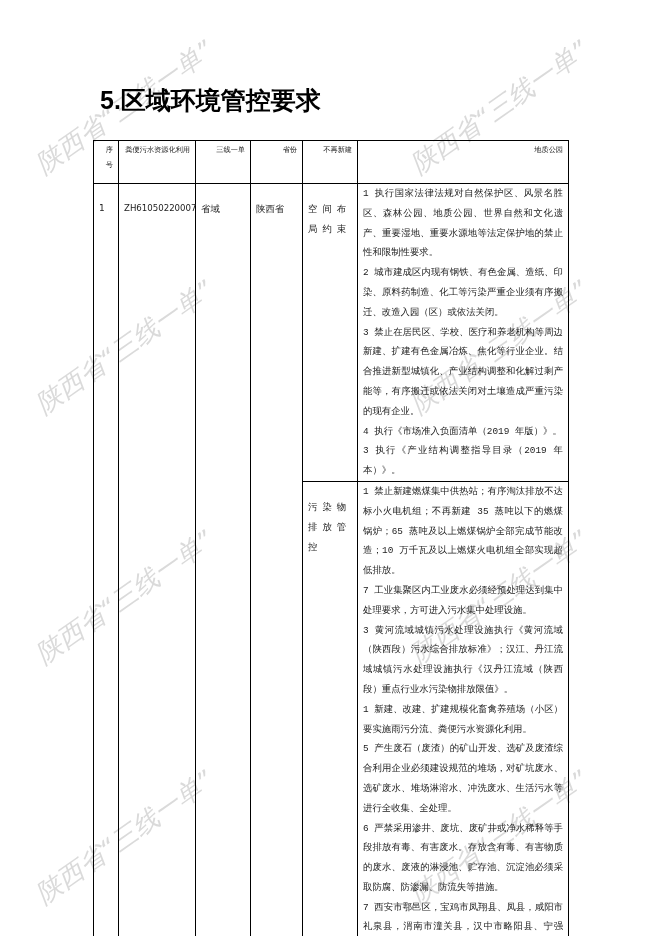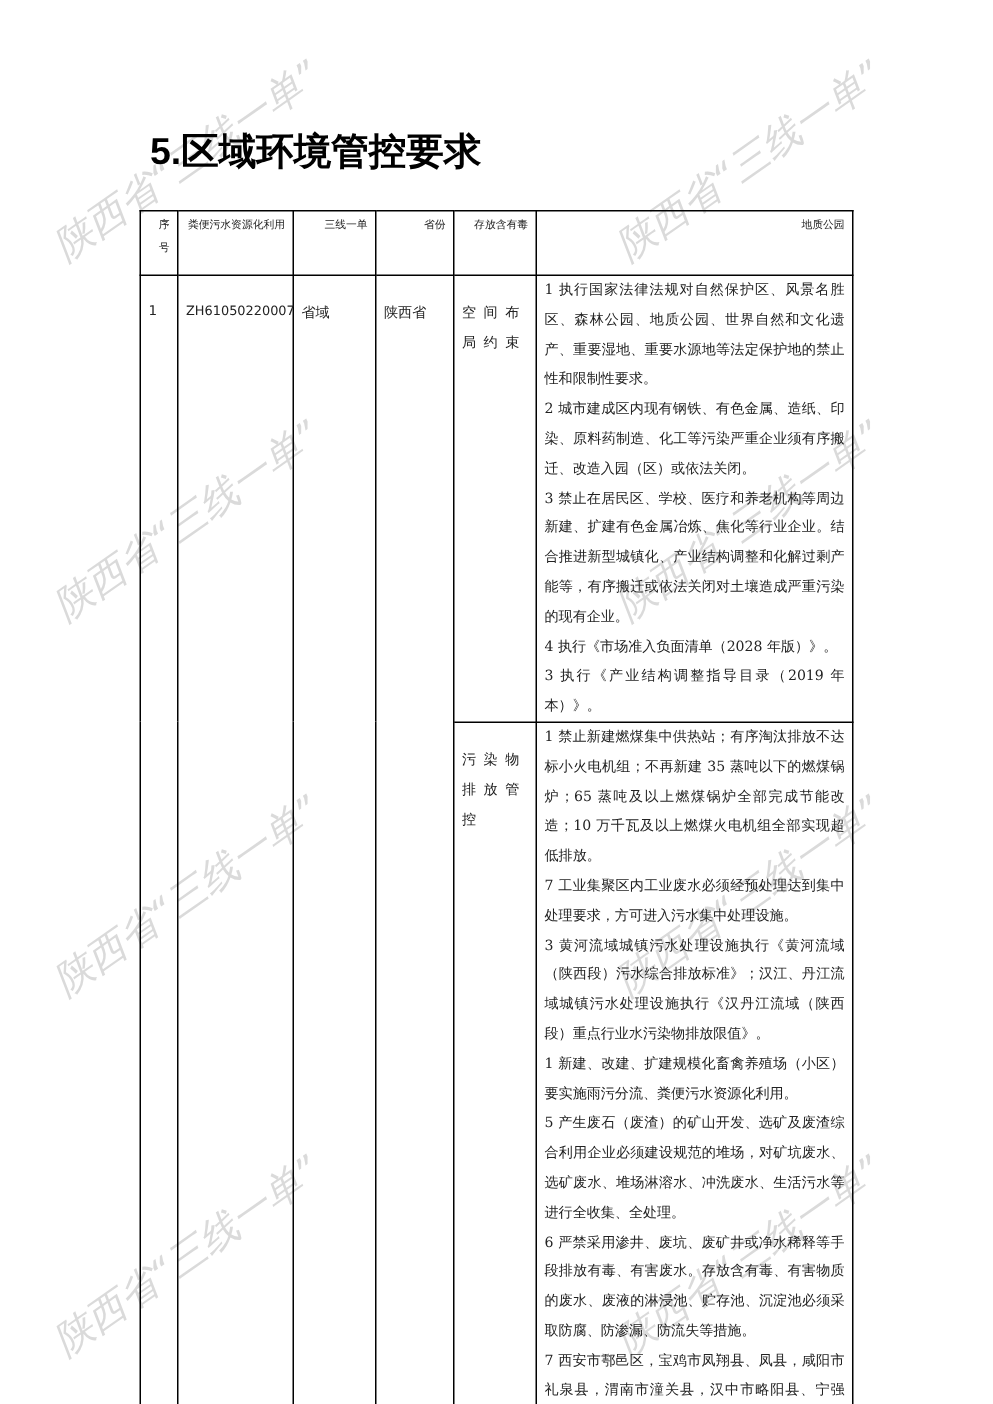--- a/index.html
+++ b/index.html
@@ -11,21 +11,21 @@
   table.req td, table.req th { border: 1px solid #000; vertical-align: top; padding: 0 5px; }
   table.req th { font-weight: normal; font-size: 7.2px; line-height: 15px; text-align: right; color: #222;
                  font-family: "DejaVu Sans", "Liberation Sans", sans-serif; padding-top: 1px; }
   table.req td { font-size: 9.4px; line-height: 19.8px; color: #222; }
   .c0 { width: 25px; } .c1 { width: 77px; } .c2 { width: 55px; } .c3 { width: 52px; } .c4 { width: 55px; } .c5 { width: 211px; }
   td.cell-top { padding-top: 15px !important; }
   td.num { font-family: "DejaVu Sans", "Liberation Sans", sans-serif; font-size: 9px !important; }
   td.code { font-family: "DejaVu Sans", "Liberation Sans", sans-serif; font-size: 8.6px !important; }
   td.cat { letter-spacing: 5px; padding-right: 0 !important; margin-left: 24px; }
   .req-item { display: block; text-align: justify; }
-  .req-body { padding-top: 1px; }
+  .req-body { padding-top: 1px; font-family: Liberation Mono, monospace; }
   .wm { position: absolute; font-family: "DejaVu Sans", "Liberation Sans", sans-serif; color: rgba(150,150,150,0.35);
         font-size: 26px; transform: rotate(-35deg); white-space: nowrap; pointer-events: none; font-style: italic; }
 </style>
 </head>
 <body>
 
 <div class="wm" style="left:20px; top:90px;">陕西省“三线一单”</div>
 <div class="wm" style="left:395px; top:90px;">陕西省“三线一单”</div>
 <div class="wm" style="left:20px; top:330px;">陕西省“三线一单”</div>
 <div class="wm" style="left:395px; top:330px;">陕西省“三线一单”</div>
@@ -44,36 +44,36 @@
       <col class="c3">
       <col class="c4">
       <col class="c5">
   </colgroup>
   <thead>
     <tr style="height:43px;">
       <th>序号</th>
       <th>粪便污水资源化利用</th>
       <th>三线一单</th>
       <th>省份</th>
-      <th>存放含有毒</th>
+      <th>不再新建</th>
       <th>地质公园</th>
     </tr>
   </thead>
   <tbody>
     <tr style="height:253px;">
       <td rowspan="2" class="num cell-top">1</td>
       <td rowspan="2" class="code cell-top">ZH61050220007</td>
       <td rowspan="2" class="cell-top">省域</td>
       <td rowspan="2" class="cell-top">陕西省</td>
       <td class="cat cell-top">空间布局约束</td>
       <td class="req-body">
         <span class="req-item">1 执行国家法律法规对自然保护区、风景名胜区、森林公园、地质公园、世界自然和文化遗产、重要湿地、重要水源地等法定保护地的禁止性和限制性要求。</span>
         <span class="req-item">2 城市建成区内现有钢铁、有色金属、造纸、印染、原料药制造、化工等污染严重企业须有序搬迁、改造入园（区）或依法关闭。</span>
         <span class="req-item">3 禁止在居民区、学校、医疗和养老机构等周边新建、扩建有色金属冶炼、焦化等行业企业。结合推进新型城镇化、产业结构调整和化解过剩产能等，有序搬迁或依法关闭对土壤造成严重污染的现有企业。</span>
-        <span class="req-item">4 执行《市场准入负面清单（2028 年版）》。</span>
+        <span class="req-item">4 执行《市场准入负面清单（2019 年版）》。</span>
         <span class="req-item">3 执行《产业结构调整指导目录（2019 年本）》。</span>
       </td>
     </tr>
     <tr style="height:416px;">
       <td class="cat cell-top">污染物排放管控</td>
       <td class="req-body">
         <span class="req-item">1 禁止新建燃煤集中供热站；有序淘汰排放不达标小火电机组；不再新建 35 蒸吨以下的燃煤锅炉；65 蒸吨及以上燃煤锅炉全部完成节能改造；10 万千瓦及以上燃煤火电机组全部实现超低排放。</span>
         <span class="req-item">7 工业集聚区内工业废水必须经预处理达到集中处理要求，方可进入污水集中处理设施。</span>
         <span class="req-item">3 黄河流域城镇污水处理设施执行《黄河流域（陕西段）污水综合排放标准》；汉江、丹江流域城镇污水处理设施执行《汉丹江流域（陕西段）重点行业水污染物排放限值》。</span>
         <span class="req-item">1 新建、改建、扩建规模化畜禽养殖场（小区）要实施雨污分流、粪便污水资源化利用。</span>

